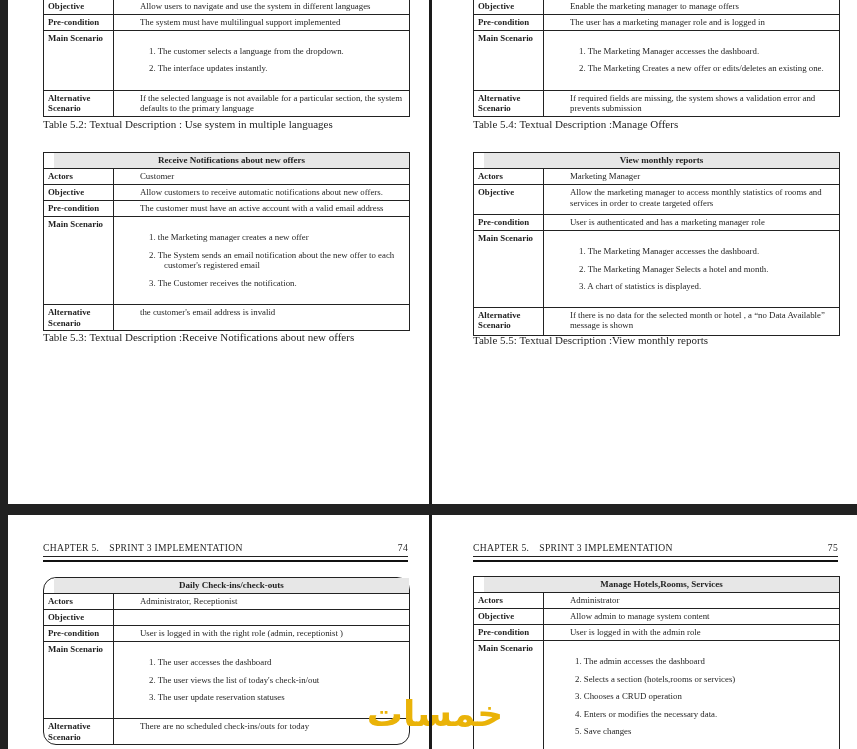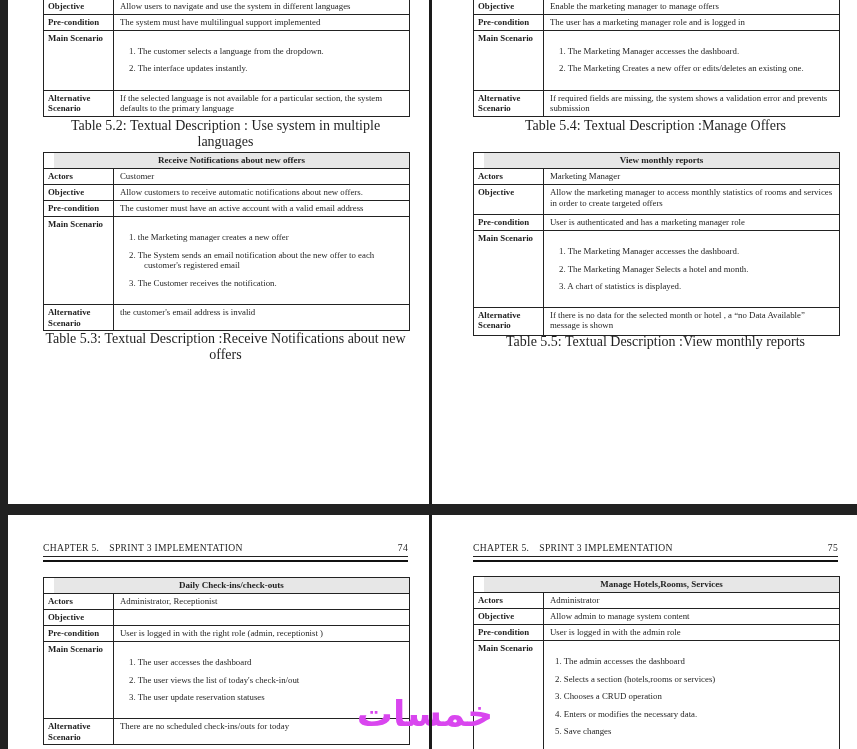--- a/index.html
+++ b/index.html
@@ -4,41 +4,41 @@
 <style>
   html,body{margin:0;padding:0;background:#212121;}
   .viewer{position:relative;width:857px;height:749px;background:#212121;overflow:hidden;
           font-family:"Liberation Serif","DejaVu Serif",serif;color:#1f1f1f;}
   .page{position:absolute;background:#ffffff;overflow:hidden;}
   .page-gap{position:absolute;left:0;top:504px;width:857px;height:11px;background:#212121;}
   .edge-strip{position:absolute;left:0;top:0;width:8px;height:749px;background:#212121;}
   .divider{position:absolute;width:2.5px;background:#1a1a1a;z-index:6;}
 
   .uc-table{position:absolute;border:1.5px solid #222;background:#fff;}
-  .uc-row{display:flex;align-items:stretch;border-top:1px solid #222;}
+  .uc-row{display:flex;align-items:stretch;border-top:1px solid #222;gap:20px;}
   .uc-row:first-child{border-top:none;}
   .uc-title{flex:1;background:#e7e7e7;font-weight:bold;text-align:center;font-size:9px;
             padding:2px 0 1px 0;line-height:11px;margin-left:10px;}
   .uc-label{flex:0 0 70px;width:70px;border-right:1px solid #222;font-weight:bold;
             font-size:8.8px;line-height:10.5px;padding:2px 2px 2px 4px;box-sizing:border-box;}
   .uc-content{flex:1;font-size:8.8px;line-height:10.5px;padding:2px 5px 2px 6px;}
   .uc-list{list-style:none;margin:0;padding:13px 2px 6px 9px;counter-reset:li;}
   .uc-list li{counter-increment:li;margin-bottom:7px;padding-left:15px;text-indent:-15px;}
   .uc-list li::before{content:counter(li) ". ";}
-  .caption{position:absolute;width:365px;text-align:center;font-size:14px;}
+  .caption{position:absolute;width:365px;text-align:left;font-size:11px;}
 
   .chapter-header{position:absolute;width:365px;display:flex;align-items:baseline;
             font-weight:normal;font-size:9.6px;letter-spacing:.3px;
             border-bottom:1px solid #222;padding-bottom:3px;box-sizing:border-box;}
   .chap-title{margin-left:10px;}
   .pageno{margin-left:auto;}
   .thick-rule{position:absolute;width:365px;height:2.5px;background:#111;}
 
-  .watermark{position:absolute;left:354px;top:692px;width:142px;text-align:center;
-            color:#d946ef;font-family:"DejaVu Sans",sans-serif;font-weight:bold;
+  .watermark{position:absolute;left:364px;top:692px;width:142px;text-align:center;
+            color:#eab308;font-family:"DejaVu Sans",sans-serif;font-weight:bold;
             font-size:36px;line-height:44px;z-index:5;}
 </style>
 </head>
 <body>
 
 <div class="viewer">
 
   <div class="page" style="left:8px;top:0;width:422px;height:504px;">
 
     <div class="uc-table" style="left:35px;top:-2px;width:365px;">
@@ -162,21 +162,21 @@
   </div>
 
   <div class="page" style="left:8px;top:515px;width:422px;height:234px;">
     <div class="chapter-header" style="left:35px;top:27px;">
       <span>CHAPTER 5.</span>
       <span class="chap-title">SPRINT 3 IMPLEMENTATION</span>
       <span class="pageno">74</span>
     </div>
     <div class="thick-rule" style="left:35px;top:44.5px;"></div>
 
-    <div class="uc-table" style="left:35px;top:62px;width:365px;">
+    <div class="uc-table" style="left:35px;top:62px;width:365px;border-radius:13px;">
       <div class="uc-row" style="min-height:15px;">
         <div class="uc-title">Daily Check-ins/check-outs</div>
       </div>
       <div class="uc-row" style="min-height:15px;">
         <div class="uc-label">Actors</div>
         <div class="uc-content">Administrator, Receptionist</div>
       </div>
       <div class="uc-row" style="min-height:15px;">
         <div class="uc-label">Objective</div>
       </div>

